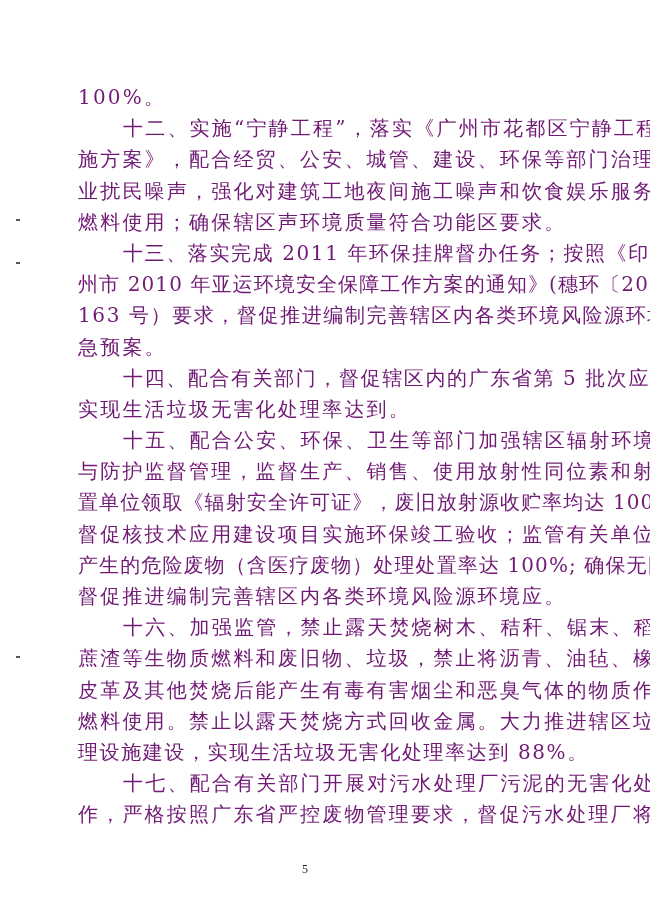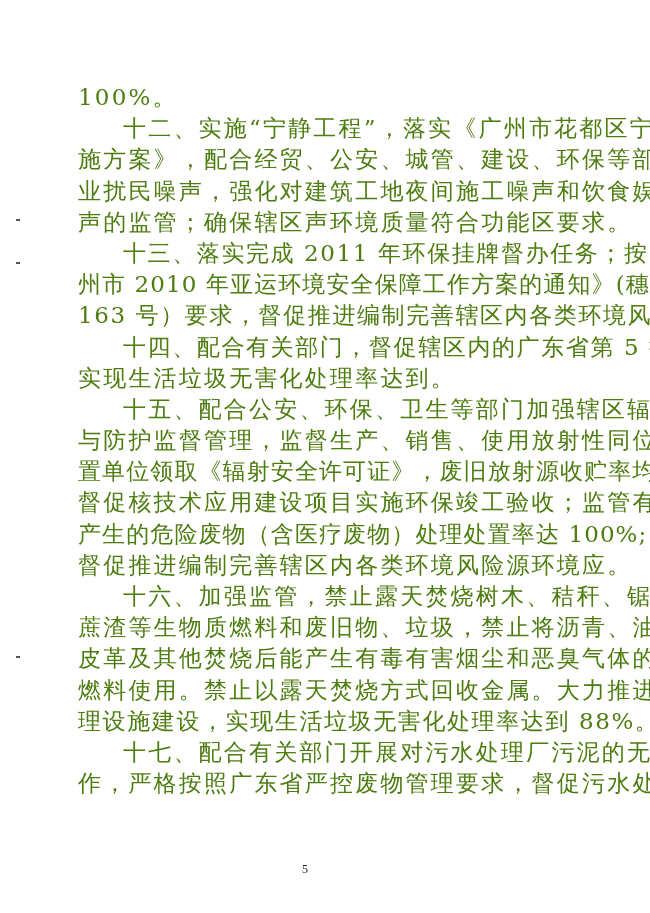--- a/index.html
+++ b/index.html
@@ -24,24 +24,24 @@
     }
     .content {
       position: absolute;
       left: 78px;
       top: 82px;
       width: 478px;
     }
     .line {
       height: 31.2px;
       line-height: 31.2px;
-      font-size: 23px;
+      font-size: 20px;
       white-space: nowrap;
       letter-spacing: 2.2px;
-      color: #4d7c0f;
+      color: #701a75;
     }
     .line.indent {
       padding-left: 45px;
     }
     .line.tight { letter-spacing: 1.6px; }
     .line.tighter { letter-spacing: 1.1px; }
     .page-number {
       position: absolute;
       left: 299px;
       top: 862px;
@@ -70,27 +70,28 @@
   <div class="content">
 
     <div>
       <div class="line">100%。</div>
     </div>
 
     <div>
       <div class="line indent">十二、实施“宁静工程”，落实《广州市花都区宁静工程实</div>
       <div class="line">施方案》，配合经贸、公安、城管、建设、环保等部门治理商贸</div>
       <div class="line">业扰民噪声，强化对建筑工地夜间施工噪声和饮食娱乐服务业噪</div>
-      <div class="line">声的监管；确保辖区声环境质量符合功能区要求。</div>
+      <div class="line">燃料使用；确保辖区声环境质量符合功能区要求。</div>
     </div>
 
     <div>
       <div class="line indent tight">十三、落实完成 2011 年环保挂牌督办任务；按照《印发广</div>
       <div class="line tighter">州市 2010 年亚运环境安全保障工作方案的通知》(穗环〔2010〕</div>
       <div class="line tight">163 号）要求，督促推进编制完善辖区内各类环境风险源环境应</div>
+      <div class="line">急预案。</div>
     </div>
 
     <div>
       <div class="line indent tight">十四、配合有关部门，督促辖区内的广东省第 5 批次应依法</div>
       <div class="line">实现生活垃圾无害化处理率达到。</div>
     </div>
 
     <div>
       <div class="line indent">十五、配合公安、环保、卫生等部门加强辖区辐射环境安全</div>
       <div class="line">与防护监督管理，监督生产、销售、使用放射性同位素和射线装</div>

